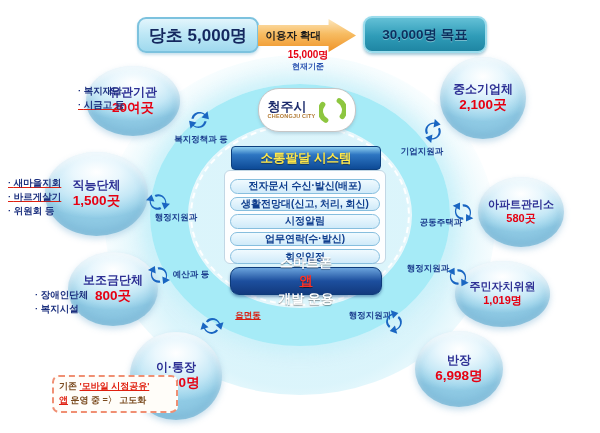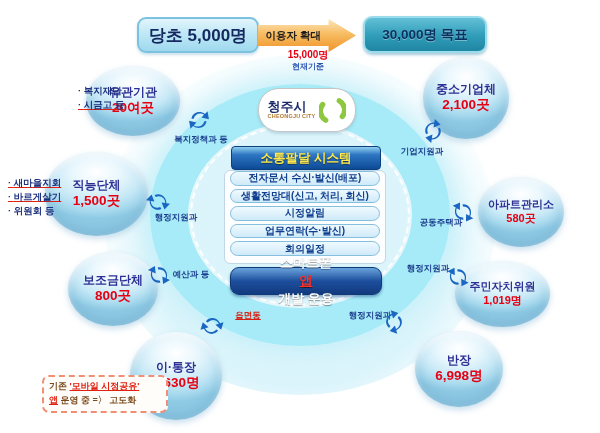--- a/index.html
+++ b/index.html
@@ -56,36 +56,36 @@
     background:#ffffff;border:1.5px solid #c6c6c6;z-index:5;
     box-shadow:0 2px 3px rgba(130,170,190,.4);
     display:flex;align-items:center;justify-content:center;gap:4px;}
   .logo-kr{color:#1b2a6b;font-weight:bold;font-size:13px;line-height:1;}
   .logo-en{color:#b07830;font-weight:bold;font-size:5.5px;line-height:1.2;letter-spacing:.2px;}
   .sys-header{left:231px;top:146px;width:148px;height:22px;border-radius:4px;z-index:5;
     background:linear-gradient(180deg,#8fd0f0 0%,#2e76c2 35%,#0d4a96 100%);
     border:1px solid #0c3f7e;display:flex;align-items:center;justify-content:center;
     color:#ffe84a;font-weight:bold;font-size:12.5px;text-shadow:0 1px 1px rgba(0,0,0,.45);}
   .func-panel{left:224px;top:170px;width:162px;height:94px;z-index:5;border-radius:6px;
-    background:#fdfeff;border:1px solid #c2d7e5;box-sizing:border-box;padding:0 5px;}
+    background:#fdfeff;border:1px solid #c2d7e5;box-sizing:border-box;padding:8px 5px;}
   .func-row{height:14.6px;margin-bottom:3px;border-radius:8px;
     background:linear-gradient(180deg,#f0faff 0%,#cfeaf9 100%);
     border:1px solid #86bede;box-sizing:border-box;
     display:flex;align-items:center;justify-content:center;
     color:#0f3e8e;font-weight:bold;font-size:10px;}
   .app-button{left:230px;top:267px;width:150px;height:26px;border-radius:9px;z-index:5;
     background:linear-gradient(180deg,#6aa3dc 0%,#1d4f9e 50%,#123a7e 100%);
     border:1px solid #0d3b7a;box-shadow:0 2px 3px rgba(40,80,140,.5);
     display:flex;align-items:center;justify-content:center;
     color:#ffffff;font-weight:bold;font-size:13px;text-shadow:0 1px 1px rgba(0,0,0,.4);flex-direction:column;}
   .app-red{color:#ff3226;text-decoration:underline;text-decoration-color:#ff3226;margin:0 1px;}
   
   .sync{z-index:4;}
   
-  .footnote{left:42px;top:375px;width:112px;z-index:6;border:2px dashed #f08f73;border-radius:7px;
+  .footnote{left:52px;top:375px;width:112px;z-index:6;border:2px dashed #f08f73;border-radius:7px;
     background:#fffdf9;padding:3px 5px;font-size:9px;font-weight:bold;color:#7a4a1f;line-height:1.55;}
   .fn-red{color:#e02010;text-decoration:underline;text-decoration-color:#e02010;}
 </style>
 </head>
 <body>
 
 <svg width="0" height="0" style="position:absolute">
   <defs>
     <symbol id="sync-arrow" viewBox="0 0 48 48">
       <path d="M10 26 C8 14 20 6 31 10 L34 4 L41 17 L27 18 L30 12 C22 9 13 15 14 25 Z" fill="#1a66c2"></path>
@@ -141,21 +141,21 @@
     <div class="s-count">1,500곳</div>
   </div>
   <div class="abs sphere" style="left:68px;top:252px;width:90px;height:74px;">
     <div class="s-title">보조금단체</div>
     <div class="s-count">800곳</div>
   </div>
   <div class="abs sphere" style="left:130px;top:332px;width:92px;height:88px;">
     <div class="s-title">이·통장</div>
     <div class="s-count">1,630명</div>
   </div>
-  <div class="abs sphere" style="left:423px;top:57px;width:86px;height:82px;">
+  <div class="abs sphere" style="left:440px;top:57px;width:86px;height:82px;">
     <div class="s-title">중소기업체</div>
     <div class="s-count">2,100곳</div>
   </div>
   <div class="abs sphere s-sm" style="left:478px;top:177px;width:86px;height:70px;">
     <div class="s-title">아파트관리소</div>
     <div class="s-count">580곳</div>
   </div>
   <div class="abs sphere s-sm" style="left:455px;top:261px;width:95px;height:66px;align-items:center;">
     <div class="s-title">주민자치위원</div>
     <div class="s-count">1,019명</div>
@@ -167,20 +167,24 @@
 
   <ul class="abs note-list" style="left:78px;top:84px;">
     <li>복지재단</li>
     <li class="ul-red">시금고 등</li>
   </ul>
   <ul class="abs note-list" style="left:8px;top:176px;">
     <li class="ul-red">새마을지회</li>
     <li class="ul-red">바르게살기</li>
     <li>위원회 등</li>
   </ul>
+  <ul class="abs note-list" style="left:35px;top:288px;">
+    <li>장애인단체</li>
+    <li>복지시설</li>
+  </ul>
 
   <div class="abs dept" style="left:168px;top:134px;width:66px;">복지정책과 등</div>
   <div class="abs dept" style="left:396px;top:146px;width:52px;">기업지원과</div>
   <div class="abs dept" style="left:152px;top:212px;width:48px;">행정지원과</div>
   <div class="abs dept" style="left:416px;top:217px;width:50px;">공동주택과</div>
   <div class="abs dept" style="left:170px;top:269px;width:42px;">예산과 등</div>
   <div class="abs dept" style="left:404px;top:263px;width:48px;">행정지원과</div>
   <div class="abs dept dept-red" style="left:229px;top:310px;width:38px;">읍면동</div>
   <div class="abs dept" style="left:346px;top:310px;width:48px;">행정지원과</div>
 

